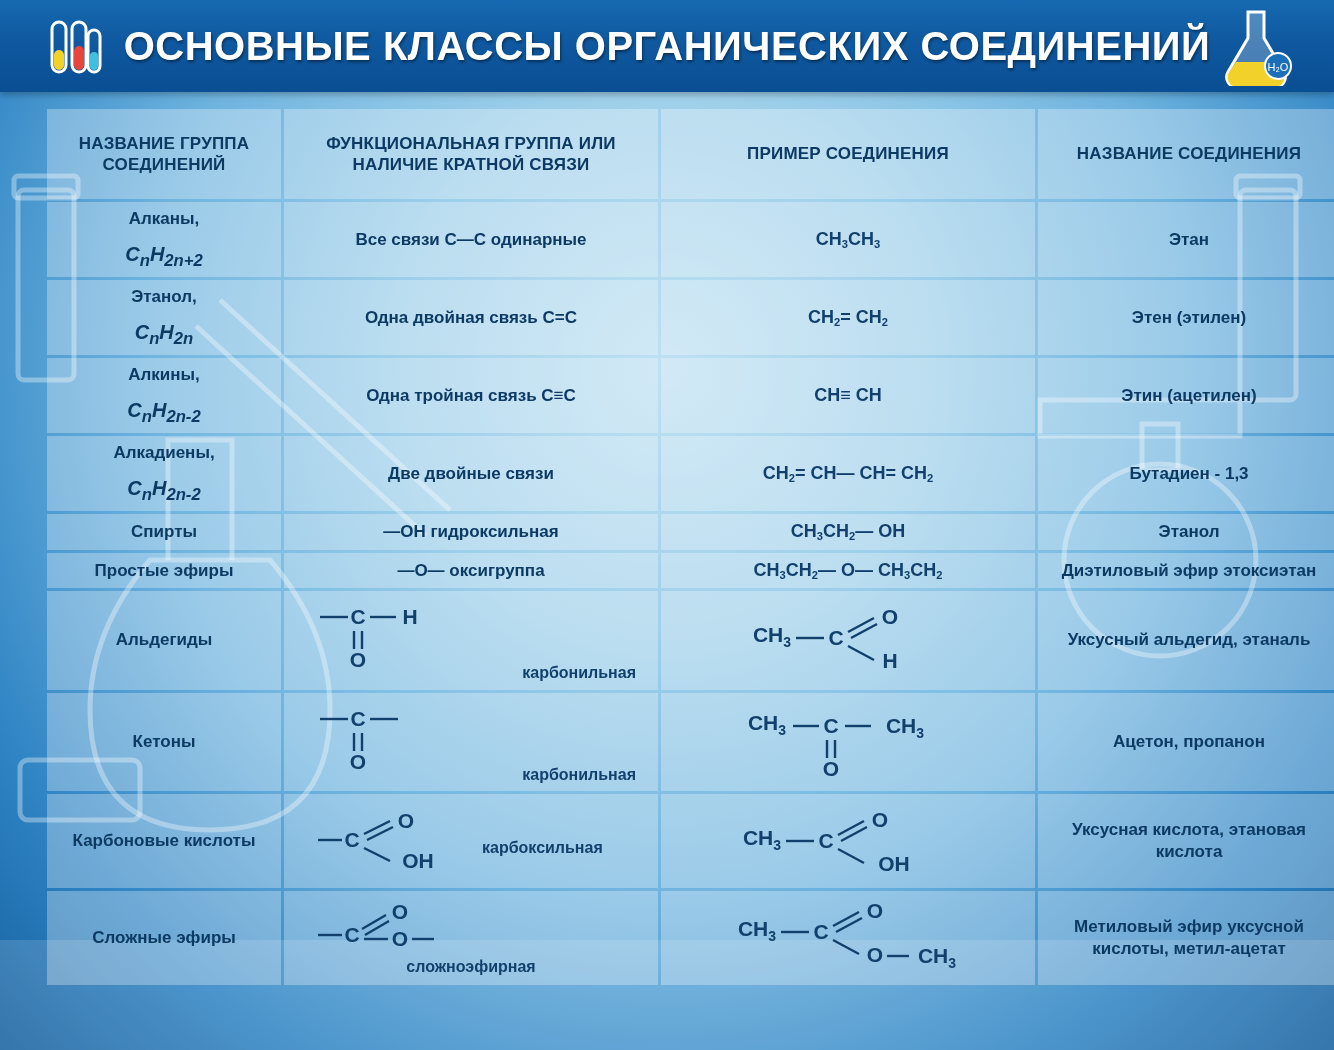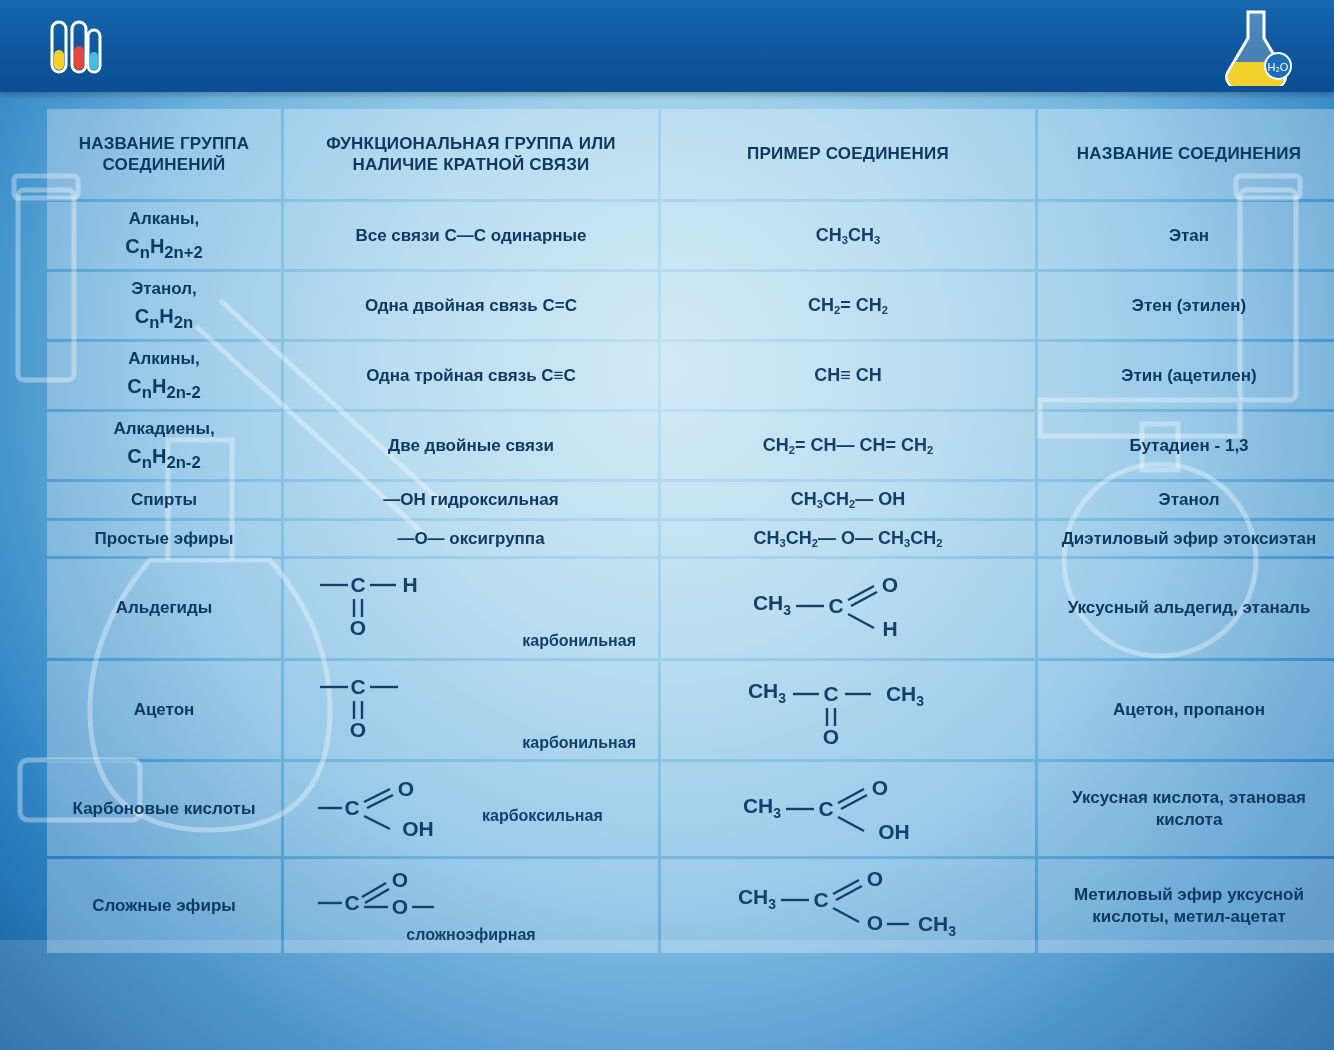--- a/index.html
+++ b/index.html
@@ -115,21 +115,22 @@
     white-space: nowrap;
   }
   .formula sub {
     font-size: 0.62em;
     vertical-align: -0.28em;
     font-weight: bold;
   }
   .cls-formula {
     font-size: 20px;
     display: block;
-    margin-top: 4px;
+    margin-top: 12px;
+    font-style: italic;
   }
   .cls-name { display: block; }
 
   
   .struct {
     display: flex;
     align-items: center;
     justify-content: center;
     min-height: 74px;
   }
@@ -197,20 +198,21 @@
         <g stroke="#ffffff" stroke-width="3" fill="none">
           <rect x="8" y="6" width="14" height="50" rx="7"></rect>
           <rect x="28" y="6" width="14" height="50" rx="7"></rect>
           <rect x="44" y="14" width="12" height="42" rx="6"></rect>
         </g>
         <rect x="10" y="34" width="10" height="20" rx="5" fill="#f2d22a"></rect>
         <rect x="30" y="30" width="10" height="24" rx="5" fill="#e8453c"></rect>
         <rect x="46" y="36" width="8" height="18" rx="4" fill="#3ec1e0"></rect>
       </svg>
     </div>
+    <div class="header-title">ОСНОВНЫЕ КЛАССЫ ОРГАНИЧЕСКИХ СОЕДИНЕНИЙ</div>
     <div class="header-icon-right">
       <svg viewBox="0 0 84 80" xmlns="http://www.w3.org/2000/svg">
         <path d="M34,6 h16 v26 l20,34 a10,10 0 0 1 -9,15 h-38 a10,10 0 0 1 -9,-15 l20,-34 z" fill="rgba(255,255,255,0.25)" stroke="#ffffff" stroke-width="3"></path>
         <path d="M22,56 l40,0 l8,12 a10,10 0 0 1 -9,13 h-38 a10,10 0 0 1 -9,-13 z" fill="#f2d22a"></path>
         <circle cx="64" cy="60" r="13" fill="#1b6fb8" stroke="#ffffff" stroke-width="2"></circle>
         <text x="64" y="65" font-size="11" fill="#ffffff" text-anchor="middle" font-family="Liberation Sans, sans-serif">H₂O</text>
       </svg>
     </div>
   </div>
 
@@ -321,21 +323,21 @@
                 <text x="152" y="22" font-size="21" text-anchor="middle">O</text>
                 <line x1="110" y1="44" x2="136" y2="58"></line>
                 <text x="152" y="66" font-size="21" text-anchor="middle">H</text>
               </svg>
             </div>
           </td>
           <td>Уксусный альдегид, этаналь</td>
         </tr>
 
         <tr>
-          <td>Ацетон</td>
+          <td>Кетоны</td>
           <td>
             <div class="struct-with-label">
               <div class="struct-row">
                 <svg class="mol" width="150" height="70" viewBox="0 0 150 70" xmlns="http://www.w3.org/2000/svg">
                   <line x1="6" y1="20" x2="34" y2="20"></line>
                   <text x="44" y="27" font-size="21" text-anchor="middle">C</text>
                   <line x1="56" y1="20" x2="84" y2="20"></line>
                   <line x1="40" y1="34" x2="40" y2="52"></line>
                   <line x1="48" y1="34" x2="48" y2="52"></line>
                   <text x="44" y="70" font-size="21" text-anchor="middle">O</text>

